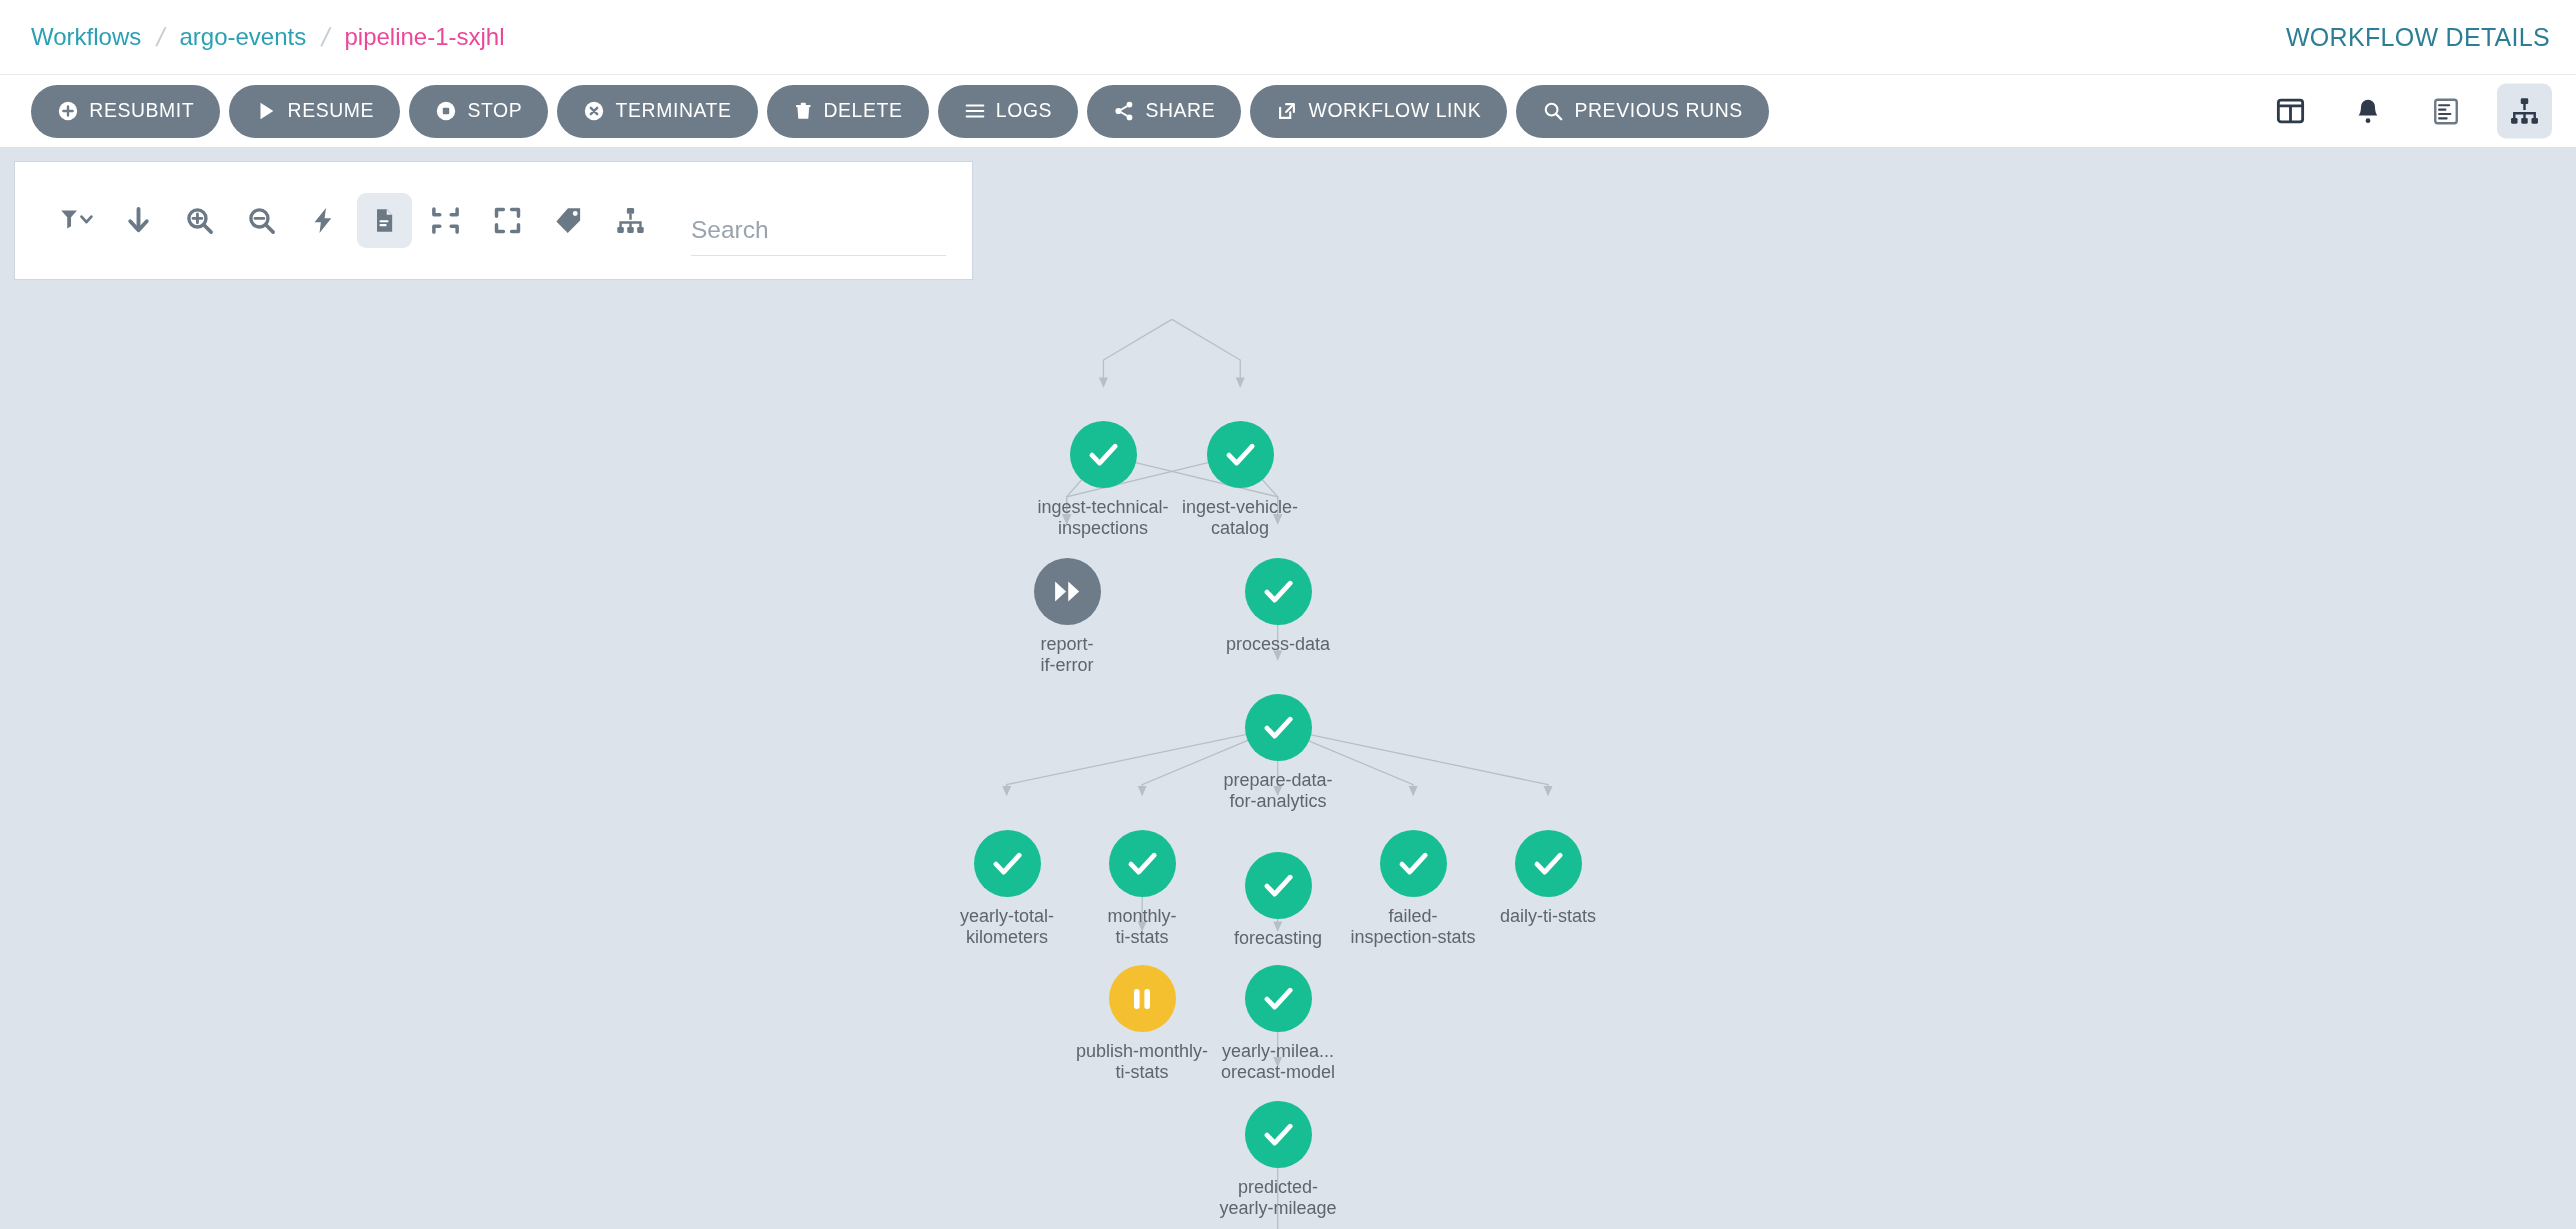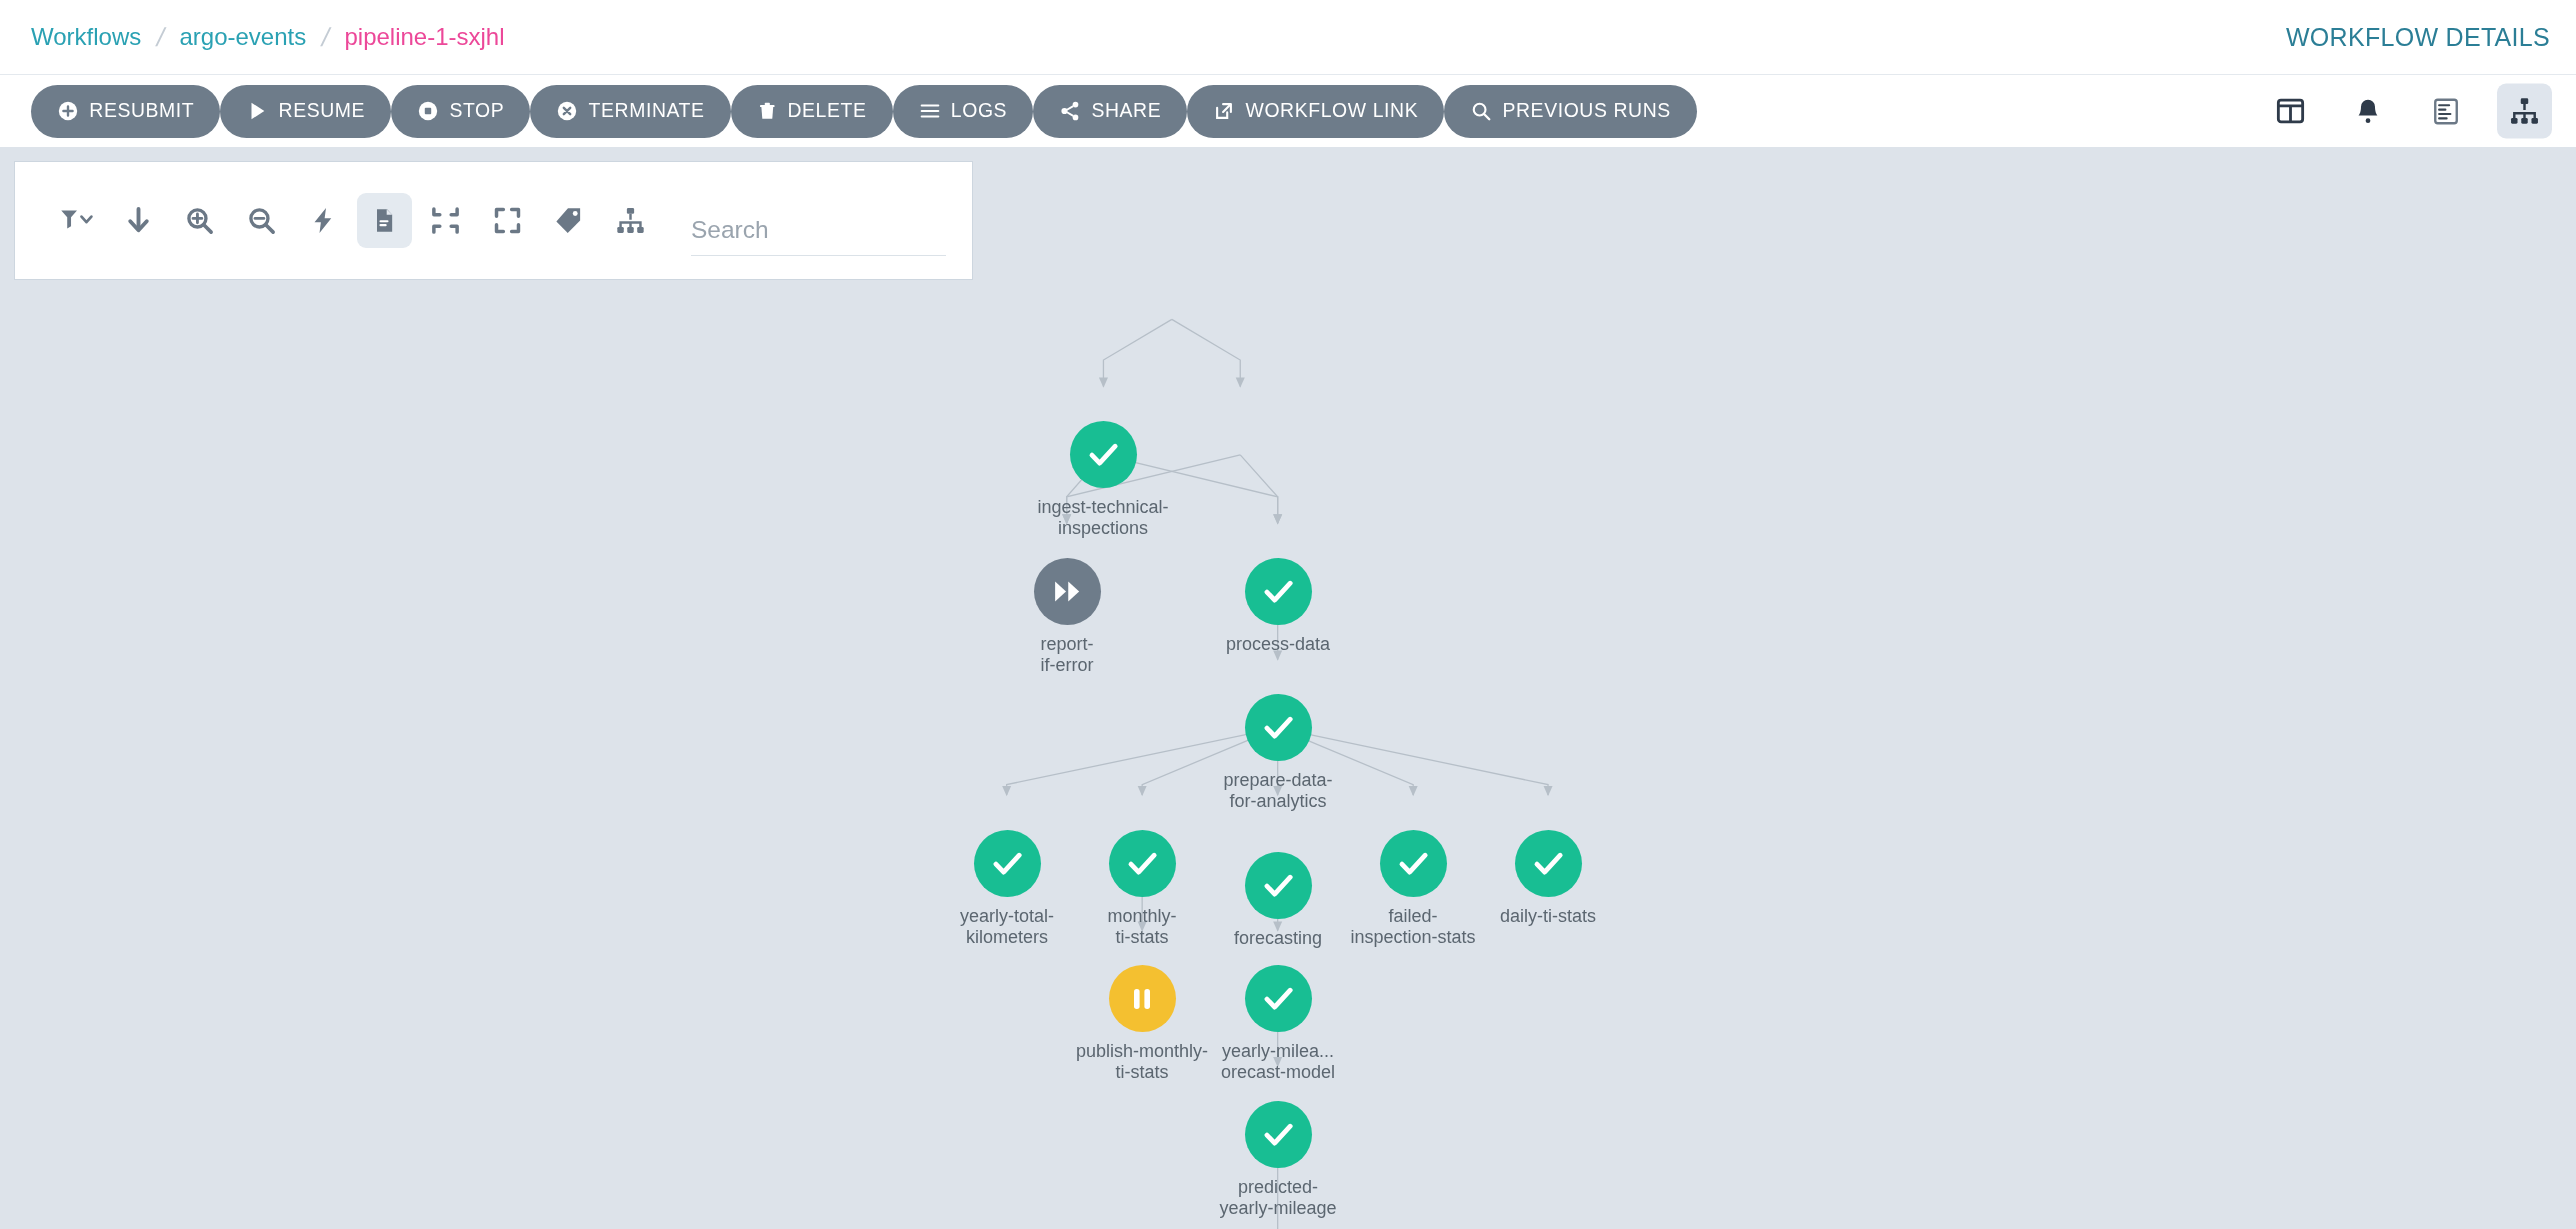--- a/index.html
+++ b/index.html
@@ -39,21 +39,21 @@
     white-space: nowrap; cursor: pointer;
   }
 
   
   .actionbar {
     position: absolute; top: 75px; left: 0;
     width: 2576px; height: 72px;
     background: #ffffff;
     display: flex; align-items: center;
   }
-  .actions { display: flex; align-items: center; margin-left: 31px; }
+  .actions { display: flex; align-items: center; margin-left: 31px; gap: 9px; }
   .btn {
     display: inline-flex; align-items: center; gap: 10.3px;
     background: #6e7c8a; color: #ffffff;
     border: none; border-radius: 645px;
     height: 53px; padding: 0 26px;
     font-size: 19.4px; letter-spacing: 0.6px;
     font-family: "Liberation Sans", sans-serif;
     cursor: pointer; white-space: nowrap;
   }
   .btn svg { display: block; flex: 0 0 auto; }
@@ -307,20 +307,29 @@
       <div class="node" style="left:1103px; top:274px;">
         <div class="circle succeeded">
           <svg width="37" height="37" viewBox="0 0 24 24">
             <path d="M4.5 12.4l5 5.2L19.6 6.6" stroke="#fff" stroke-width="3.1" fill="none" stroke-linecap="round" stroke-linejoin="round"></path>
           </svg>
         </div>
         <div class="label">ingest-technical-
 inspections</div>
       </div>
 
+      <div class="node" style="left:1240px; top:274px;">
+        <div class="circle succeeded">
+          <svg width="37" height="37" viewBox="0 0 24 24">
+            <path d="M4.5 12.4l5 5.2L19.6 6.6" stroke="#fff" stroke-width="3.1" fill="none" stroke-linecap="round" stroke-linejoin="round"></path>
+          </svg>
+        </div>
+        <div class="label">ingest-vehicle-
+catalog</div>
+      </div>
 
       <div class="node" style="left:1067px; top:411px;">
         <div class="circle skipped">
           <svg width="35" height="35" viewBox="0 0 24 24">
             <path d="M3.5 5.2L11 12l-7.5 6.8z" fill="#fff"></path>
             <path d="M12.5 5.2L20 12l-7.5 6.8z" fill="#fff"></path>
           </svg>
         </div>
         <div class="label">report-
 if-error</div>

